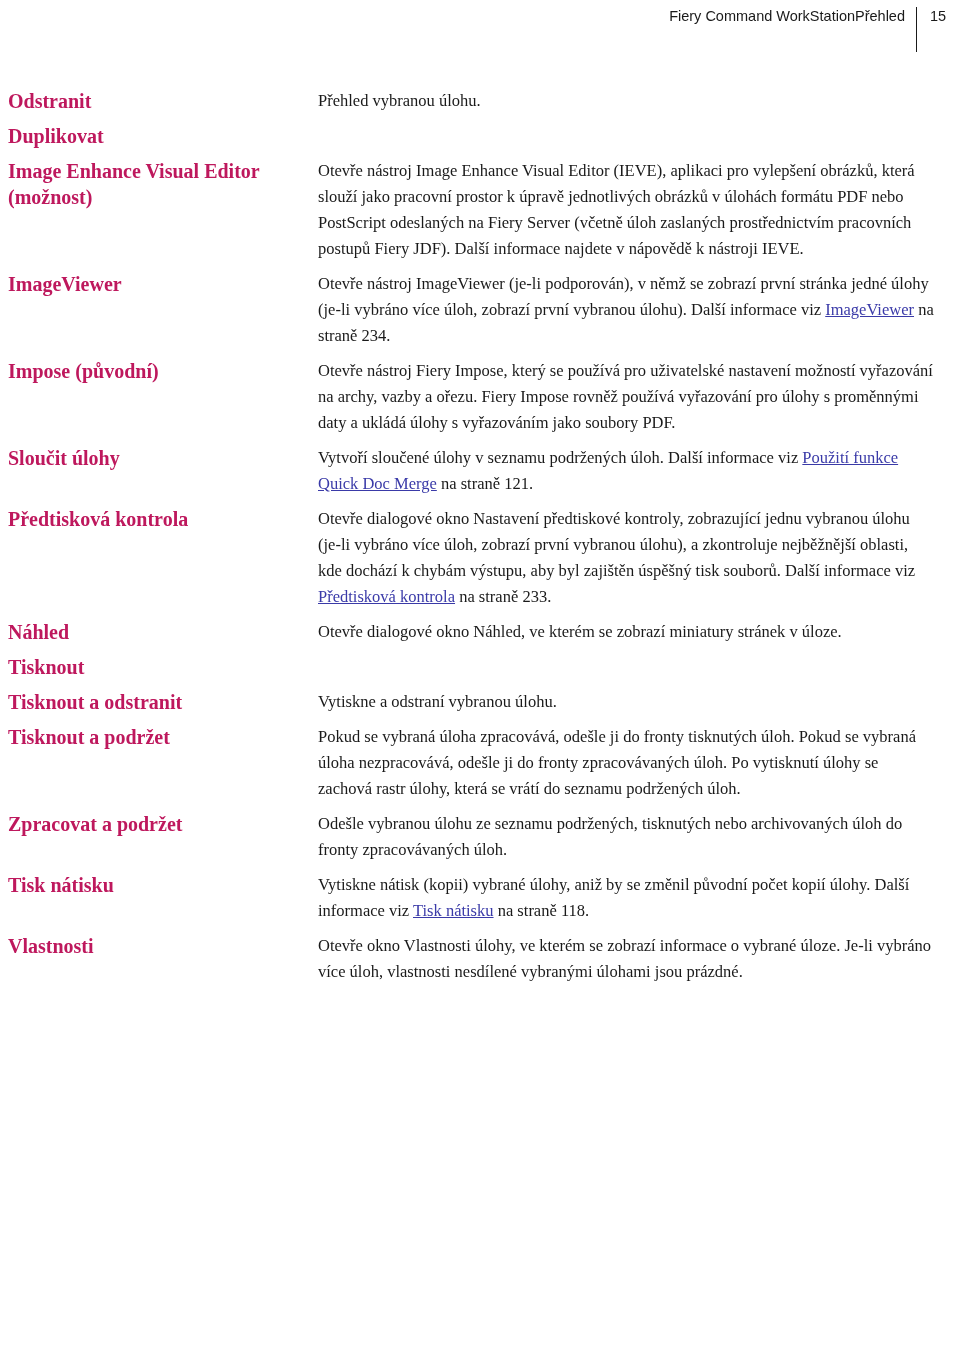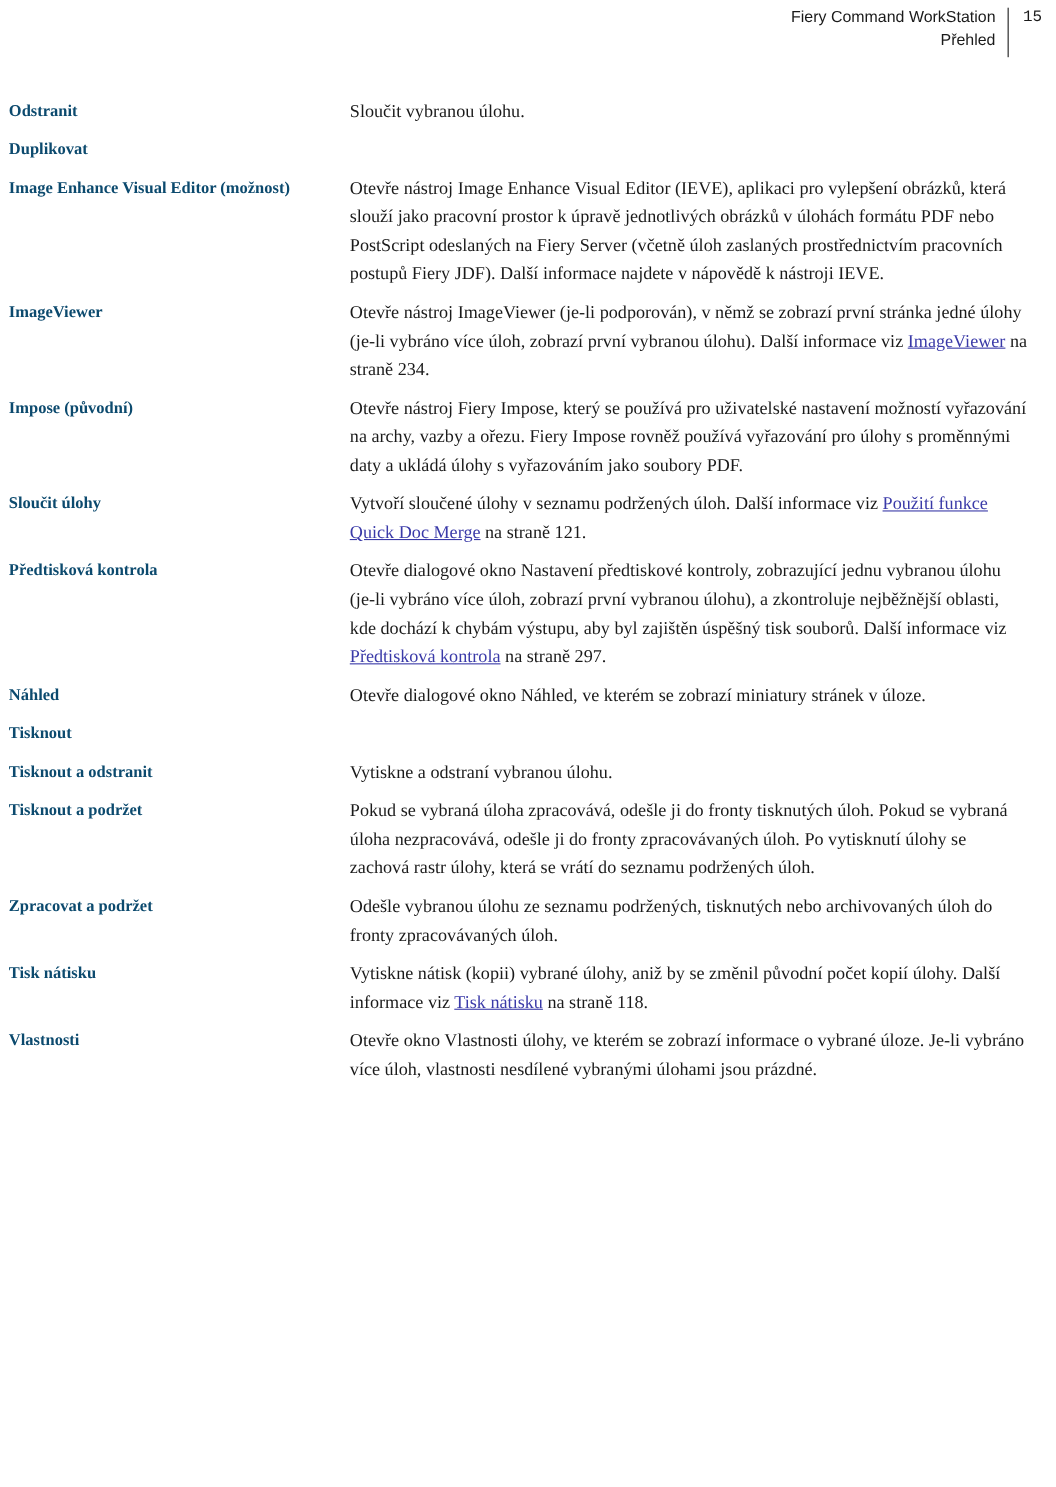--- a/index.html
+++ b/index.html
@@ -25,38 +25,38 @@
     width: 960px;
     height: 60px;
     display: flex;
     justify-content: flex-end;
     align-items: flex-start;
     padding-top: 6px;
     box-sizing: border-box;
   }
   .header-titles {
     display: flex;
-    flex-direction: column;
+    flex-direction: row;
     align-items: flex-end;
     font-family: "Liberation Sans", "DejaVu Sans", sans-serif;
     font-size: 14.5px;
     line-height: 21px;
     color: #1a1a1a;
     padding-right: 11px;
   }
   .header-line-1 { white-space: nowrap; }
   .header-line-2 { white-space: nowrap; }
   .header-divider {
     width: 1px;
     height: 45px;
     background: #1a1a1a;
     margin-top: 1px;
   }
   .header-pageno {
-    font-family: Liberation Mono, monospace;
+    font-family: Liberation Sans, sans-serif;
     font-size: 14.5px;
     line-height: 21px;
     color: #1a1a1a;
     padding-left: 13px;
     width: 30px;
   }
 
   
   .def-table {
     position: absolute;
@@ -70,23 +70,23 @@
     width: 100%;
     margin-bottom: 9px;
   }
   .def-term {
     width: 318px;
     min-width: 318px;
     box-sizing: border-box;
     padding-left: 8px;
     padding-right: 10px;
     font-weight: bold;
-    font-size: 15px;
+    font-size: 20px;
     line-height: 26px;
-    color: #0c4a6e;
+    color: #be185d;
   }
   .def-desc {
     flex: 1;
     padding-right: 24px;
     font-size: 16.5px;
     line-height: 26px;
     color: #1a1a1a;
     text-align: left;
   }
   .def-desc p {
@@ -105,21 +105,21 @@
     <span class="header-line-2">Přehled</span>
   </div>
   <div class="header-divider"></div>
   <div class="header-pageno">15</div>
 </div>
 
 <div class="def-table" id="def-table">
     <div class="def-row">
       <div class="def-term">Odstranit</div>
       <div class="def-desc">
-        <p>Sloučit vybranou úlohu.</p>
+        <p>Přehled vybranou úlohu.</p>
       </div>
     </div>
     <div class="def-row">
       <div class="def-term">Duplikovat</div>
     </div>
     <div class="def-row">
       <div class="def-term">Image Enhance Visual Editor (možnost)</div>
       <div class="def-desc">
         <p>Otevře nástroj Image Enhance Visual Editor (IEVE), aplikaci pro vylepšení obrázků, která slouží jako pracovní prostor k úpravě jednotlivých obrázků v úlohách formátu PDF nebo PostScript odeslaných na Fiery Server (včetně úloh zaslaných prostřednictvím pracovních postupů Fiery JDF). Další informace najdete v nápovědě k nástroji IEVE.</p>
       </div>
@@ -138,21 +138,21 @@
     </div>
     <div class="def-row">
       <div class="def-term">Sloučit úlohy</div>
       <div class="def-desc">
         <p><span>Vytvoří sloučené úlohy v seznamu podržených úloh. Další informace viz </span><a class="doclink" href="#">Použití funkce Quick Doc Merge</a><span> na straně 121.</span></p>
       </div>
     </div>
     <div class="def-row">
       <div class="def-term">Předtisková kontrola</div>
       <div class="def-desc">
-        <p><span>Otevře dialogové okno Nastavení předtiskové kontroly, zobrazující jednu vybranou úlohu (je-li vybráno více úloh, zobrazí první vybranou úlohu), a zkontroluje nejběžnější oblasti, kde dochází k chybám výstupu, aby byl zajištěn úspěšný tisk souborů. Další informace viz </span><a class="doclink" href="#">Předtisková kontrola</a><span> na straně 297.</span></p>
+        <p><span>Otevře dialogové okno Nastavení předtiskové kontroly, zobrazující jednu vybranou úlohu (je-li vybráno více úloh, zobrazí první vybranou úlohu), a zkontroluje nejběžnější oblasti, kde dochází k chybám výstupu, aby byl zajištěn úspěšný tisk souborů. Další informace viz </span><a class="doclink" href="#">Předtisková kontrola</a><span> na straně 233.</span></p>
       </div>
     </div>
     <div class="def-row">
       <div class="def-term">Náhled</div>
       <div class="def-desc">
         <p>Otevře dialogové okno Náhled, ve kterém se zobrazí miniatury stránek v úloze.</p>
       </div>
     </div>
     <div class="def-row">
       <div class="def-term">Tisknout</div>

